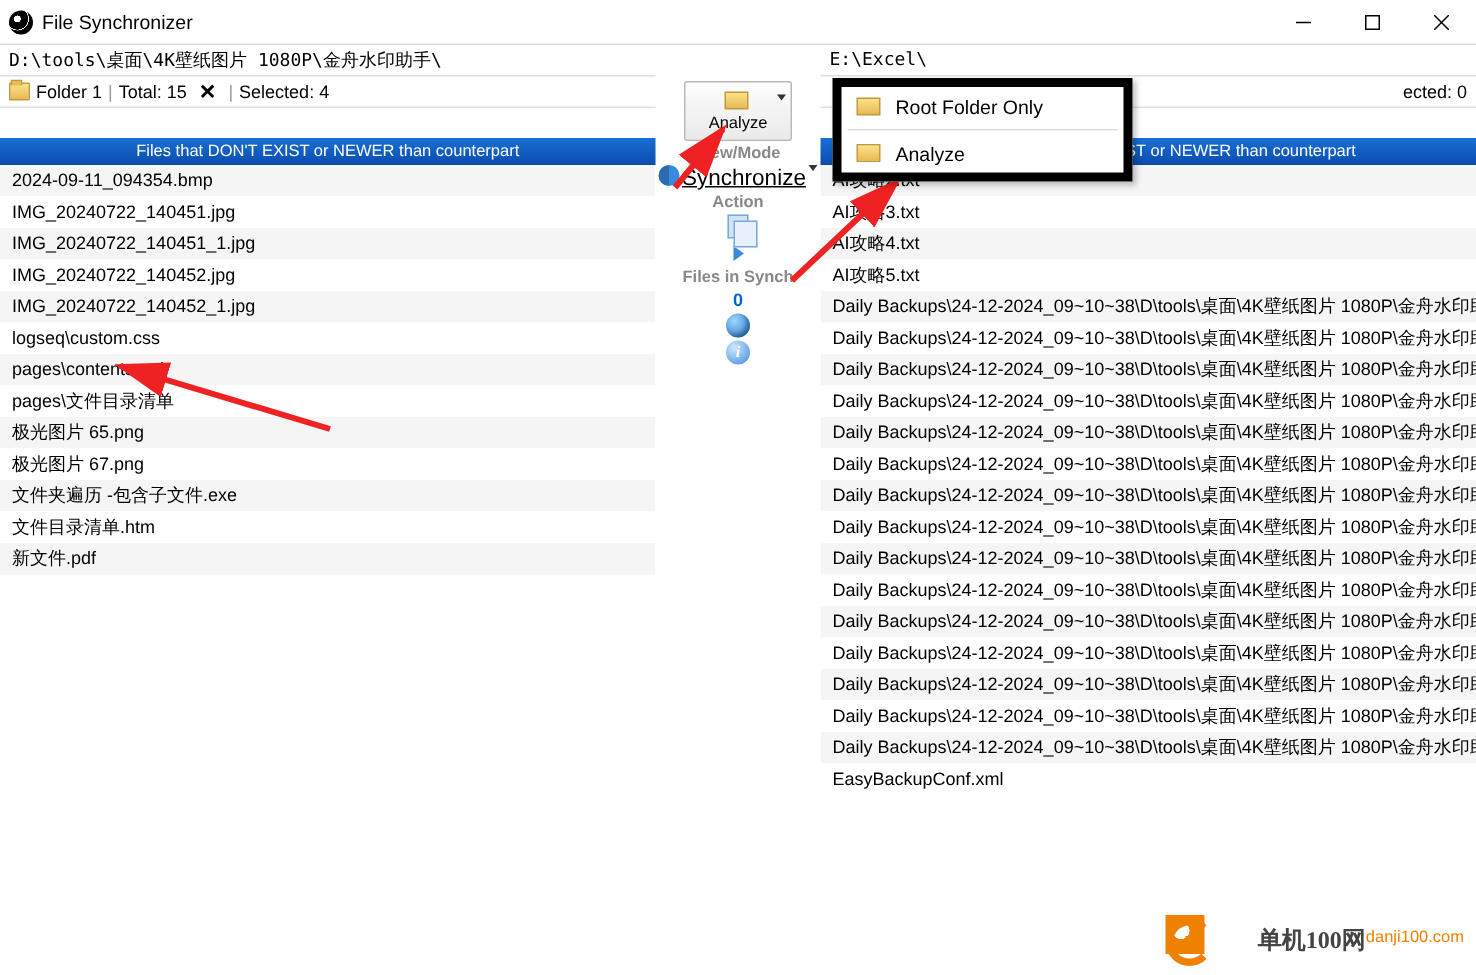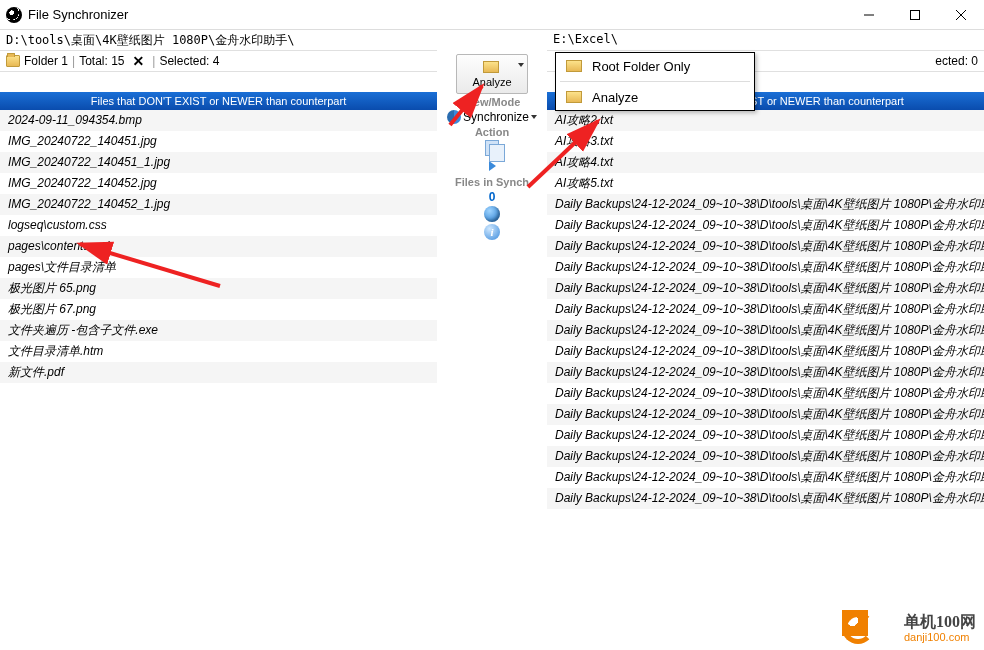--- a/index.html
+++ b/index.html
@@ -20,59 +20,59 @@
 .mid { width: 110px; display: flex; flex-direction: column; align-items: center; padding-top: 4px; gap: 2px; font-size: 12px; position: relative; }
 
 .pane-header { height: 22px; display: flex; align-items: center; padding: 0 6px; gap: 4px; border-top: 1px solid #e0e0e0; border-bottom: 1px solid #e0e0e0; }
 .folder-icon { width: 14px; height: 12px; background: linear-gradient(#fce28a, #e8b955); border: 1px solid #c19a3a; border-radius: 1px; position: relative; }
 .folder-icon::before { content: ""; position: absolute; top: -3px; left: 0; width: 6px; height: 3px; background: #e8b955; border: 1px solid #c19a3a; border-bottom: none; border-radius: 1px 1px 0 0; }
 .x-icon { font-weight: bold; font-size: 14px; padding: 0 4px; }
 .sep { color: #999; }
 
 .list-header { height: 18px; background: linear-gradient(#1a6fd6, #0a4cad); color: #fff; font-size: 11px; display: flex; align-items: center; justify-content: center; white-space: nowrap; overflow: hidden; margin-top: 20px; }
 .file-list { flex: 1; overflow: hidden; }
-.file-row { height: 21px; line-height: 21px; padding: 0 8px; font-size: 12px; font-family: "Microsoft YaHei", sans-serif; white-space: nowrap; overflow: hidden; font-style: italic; }
+.file-row { height: 21px; line-height: 21px; padding: 0 8px; font-size: 12px; font-family: "Microsoft YaHei", sans-serif; white-space: nowrap; overflow: hidden; }
 .file-row:nth-child(odd) { background: #f5f5f5; }
 .file-row:nth-child(even) { background: #fff; }
 
 .analyze-btn { width: 72px; height: 40px; border: 1px solid #b8b8b8; background: linear-gradient(#fdfdfd, #eaeaea); display: flex; flex-direction: column; align-items: center; justify-content: center; gap: 1px; font-size: 11px; border-radius: 2px; position: relative; }
 .analyze-btn .folder-mag { width: 18px; height: 14px; position: relative; }
 .analyze-btn .folder-mag .fi { width: 16px; height: 12px; background: linear-gradient(#fce28a, #e8b955); border: 1px solid #c19a3a; position: absolute; }
 .analyze-btn .caret { position: absolute; right: 3px; top: 8px; width: 0; height: 0; border-left: 3px solid transparent; border-right: 3px solid transparent; border-top: 4px solid #333; }
 
 .mid-label { color: #888; font-weight: bold; font-size: 11px; margin-top: 0; }
-.sync-row { display: flex; align-items: center; gap: 2px; font-size: 12px; }
+.sync-row { display: flex; align-items: flex-start; gap: 2px; font-size: 15px; text-decoration: underline; }
 .sync-icon { width: 14px; height: 14px; border-radius: 50%; background: conic-gradient(#3a8adb 0 50%, #2a6cb0 50% 100%); }
 .count { color: #0066cc; font-weight: bold; }
 .small-icon { width: 16px; height: 16px; display: flex; align-items: center; justify-content: center; }
 .arrow-r { width: 0; height: 0; border-top: 5px solid transparent; border-bottom: 5px solid transparent; border-left: 7px solid #3a8adb; }
 .globe { width: 16px; height: 16px; border-radius: 50%; background: radial-gradient(circle at 35% 30%, #9fd4ff, #1a72c8); box-shadow: inset -2px -2px 3px rgba(0,0,0,.3); }
 .info-i { width: 16px; height: 16px; border-radius: 50%; background: radial-gradient(circle at 35% 30%, #cfe8ff, #3a8adb); color: #fff; font-weight: bold; font-family: Georgia; font-style: italic; text-align: center; line-height: 16px; font-size: 11px; }
 .copy-icon { width: 14px; height: 16px; border: 1px solid #7aa8d8; background: #cfe2f7; position: relative; }
 .copy-icon::after { content: ""; position: absolute; left: 3px; top: 3px; width: 14px; height: 16px; border: 1px solid #7aa8d8; background: #e8f1fb; }
 
-.dropdown { position: absolute; left: 555px; top: 52px; width: 200px; background: #fff; border: 1px solid #000000; box-shadow: 2px 2px 4px rgba(0,0,0,.25); z-index: 20; }
+.dropdown { position: absolute; left: 555px; top: 52px; width: 200px; background: #fff; border: 6px solid #000000; box-shadow: 2px 2px 4px rgba(0,0,0,.25); z-index: 20; }
 .dropdown .dd-item { height: 26px; display: flex; align-items: center; padding: 0 8px; gap: 8px; font-size: 13px; }
 .dropdown .dd-sep { height: 1px; background: #ddd; margin: 2px 4px; }
 .dropdown .dd-icon { width: 20px; height: 16px; display: flex; align-items: center; justify-content: center; }
 .dd-folder { width: 16px; height: 12px; background: linear-gradient(#fce28a, #e8b955); border: 1px solid #c19a3a; }
 .dd-folders { position: relative; width: 18px; height: 14px; }
 .dd-folders .f1, .dd-folders .f2 { position: absolute; width: 14px; height: 10px; background: linear-gradient(#fce28a, #e8b955); border: 1px solid #c19a3a; }
 .dd-folders .f1 { top: 0; left: 0; }
 .dd-folders .f2 { top: 4px; left: 4px; }
 
 .red-arrow { position: absolute; z-index: 15; pointer-events: none; }
 
 .watermark { position: absolute; right: 8px; bottom: 4px; display: flex; align-items: center; gap: 6px; z-index: 5; }
 .wm-circles { position: relative; width: 56px; height: 36px; }
 .wm-c { position: absolute; border: 5px solid #f08000; border-radius: 50%; }
 .wm-c1 { width: 32px; height: 32px; left: 0; top: 2px; border-right-color: transparent; }
 .wm-c2 { width: 26px; height: 26px; left: 26px; top: 5px; background: radial-gradient(circle at 40% 40%, #fff 25%, #f08000 26%); border: none; }
 .wm-plus { position: absolute; left: 10px; top: 10px; font-size: 16px; font-weight: bold; color: #f08000; }
-.wm-text { display: flex; flex-direction: column; line-height: 1.1; }
+.wm-text { display: flex; line-height: 1.1; }
 .wm-cn { font-size: 16px; font-weight: bold; color: #444; font-family: "Microsoft YaHei"; }
 .wm-en { font-size: 11px; color: #f08000; }
 </style>
 </head>
 <body>
 
 <div class="titlebar">
   <div class="app-icon"></div>
   <div class="title">File Synchronizer</div>
   <div class="win-controls">
@@ -182,20 +182,21 @@
         <div class="file-row">Daily Backups\24-12-2024_09~10~38\D\tools\桌面\4K壁纸图片 1080P\金舟水印助</div>
         <div class="file-row">Daily Backups\24-12-2024_09~10~38\D\tools\桌面\4K壁纸图片 1080P\金舟水印助</div>
         <div class="file-row">Daily Backups\24-12-2024_09~10~38\D\tools\桌面\4K壁纸图片 1080P\金舟水印助</div>
         <div class="file-row">Daily Backups\24-12-2024_09~10~38\D\tools\桌面\4K壁纸图片 1080P\金舟水印助</div>
         <div class="file-row">Daily Backups\24-12-2024_09~10~38\D\tools\桌面\4K壁纸图片 1080P\金舟水印助</div>
         <div class="file-row">Daily Backups\24-12-2024_09~10~38\D\tools\桌面\4K壁纸图片 1080P\金舟水印助</div>
         <div class="file-row">Daily Backups\24-12-2024_09~10~38\D\tools\桌面\4K壁纸图片 1080P\金舟水印助</div>
         <div class="file-row">Daily Backups\24-12-2024_09~10~38\D\tools\桌面\4K壁纸图片 1080P\金舟水印助</div>
         <div class="file-row">Daily Backups\24-12-2024_09~10~38\D\tools\桌面\4K壁纸图片 1080P\金舟水印助</div>
         <div class="file-row">Daily Backups\24-12-2024_09~10~38\D\tools\桌面\4K壁纸图片 1080P\金舟水印助</div>
+        <div class="file-row">EasyBackupConf.xml</div>
       </div>
   </div>
 </div>
 
 <div class="dropdown">
   <div class="dd-item">
     <span class="dd-icon">
         <span class="dd-folder"></span>
       </span>
     <span>Root Folder Only</span>

